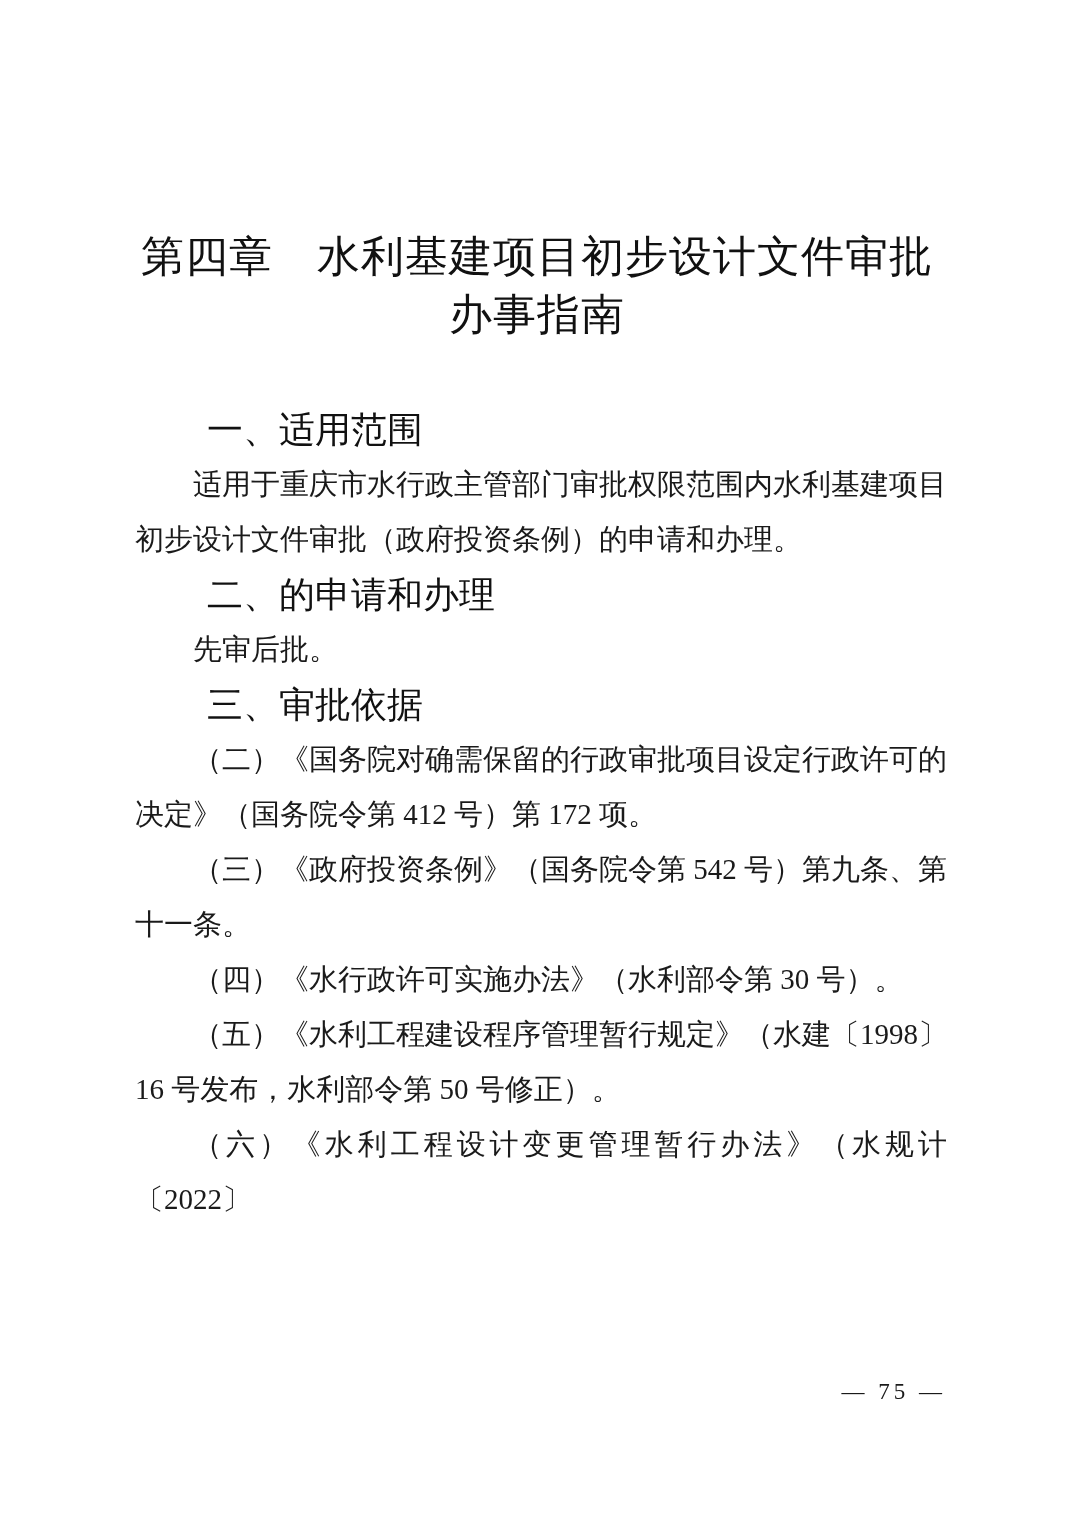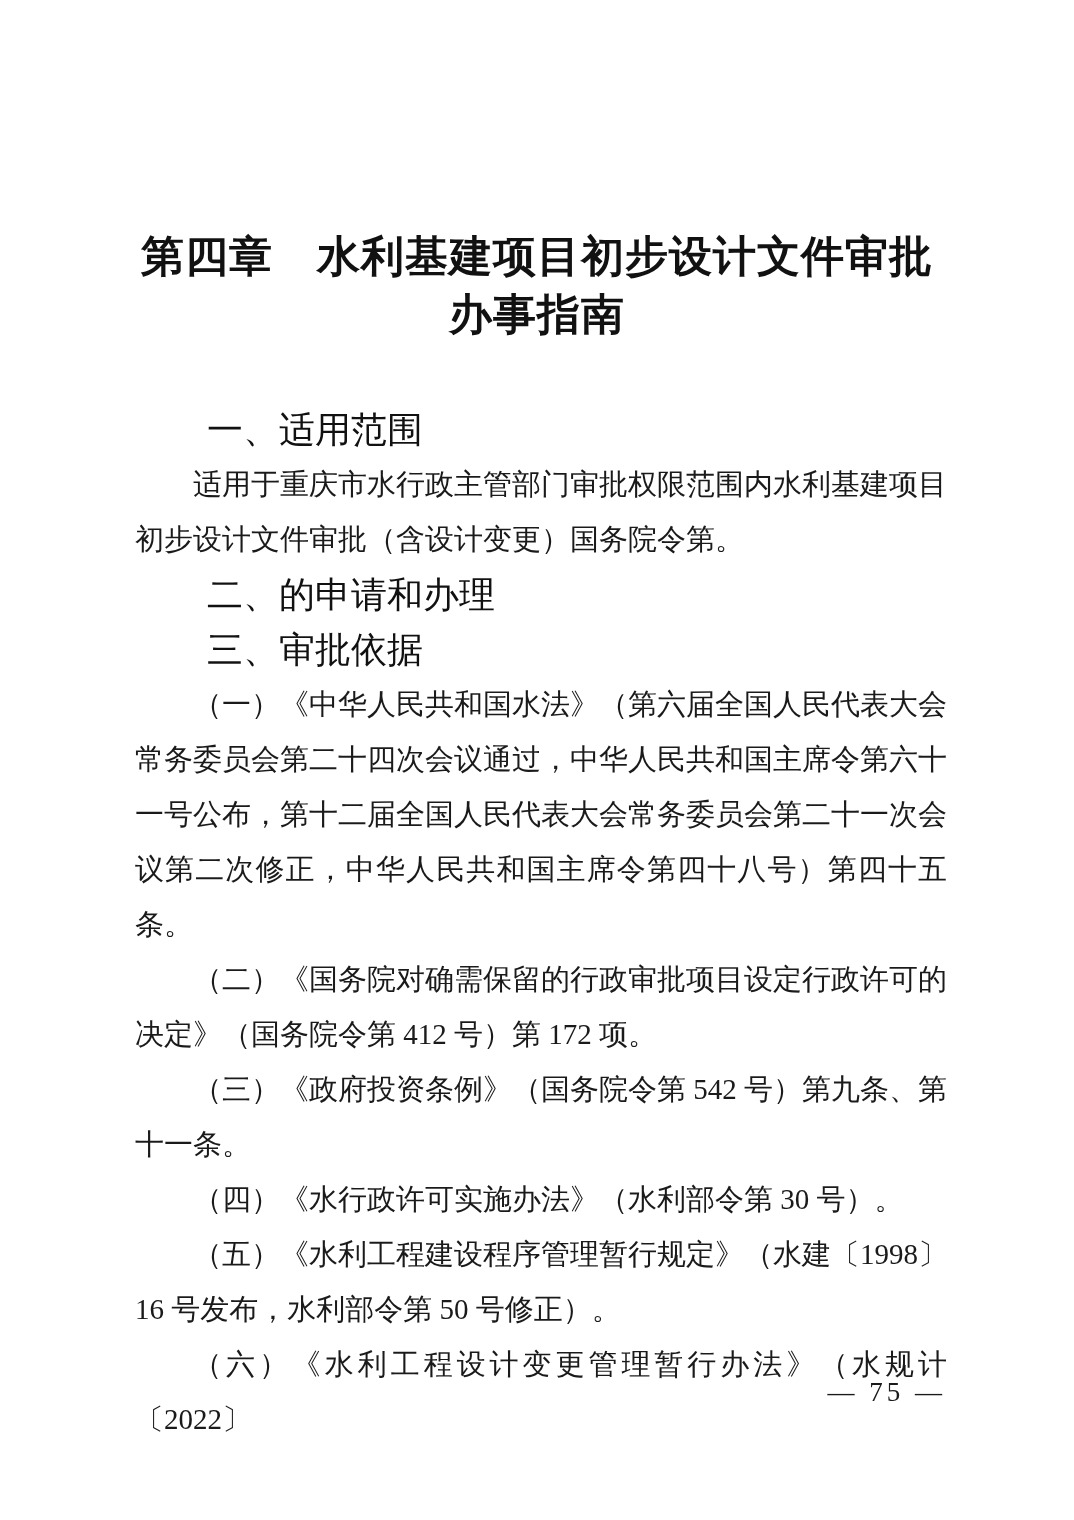--- a/index.html
+++ b/index.html
@@ -15,21 +15,21 @@
     overflow: hidden;
     color: #1a1a1a;
   }
   .doc-title {
     position: absolute;
     top: 228px;
     left: 0;
     width: 1074px;
     text-align: center;
     font-family: "Liberation Serif", "DejaVu Serif", serif;
-    font-weight: bold;
+    font-weight: normal;
     font-size: 43px;
     line-height: 58px;
     letter-spacing: 1px;
     color: #111111;
   }
   .doc-body {
     position: absolute;
     top: 402px;
     left: 135px;
     width: 812px;
@@ -52,45 +52,45 @@
     text-indent: 2em;
     text-align: justify;
     text-align-last: left;
     color: #1a1a1a;
   }
   .page-number {
     position: absolute;
     top: 1372px;
     right: 128px;
     font-family: "Liberation Serif", "DejaVu Serif", serif;
-    font-size: 27px;
+    font-size: 23px;
     line-height: 40px;
     letter-spacing: 4px;
     color: #1a1a1a;
   }
 </style>
 </head>
 <body>
 
 <div class="page">
 
   <div class="doc-title">
     <div>第四章　水利基建项目初步设计文件审批</div>
     <div>办事指南</div>
   </div>
 
   <div class="doc-body">
 
     <h2 class="sec-heading">一、适用范围</h2>
-    <p class="para">适用于重庆市水行政主管部门审批权限范围内水利基建项目初步设计文件审批（含设计变更）国务院令第。</p>
+    <p class="para">适用于重庆市水行政主管部门审批权限范围内水利基建项目初步设计文件审批（政府投资条例）的申请和办理。</p>
 
     <h2 class="sec-heading">二、的申请和办理</h2>
+    <p class="para">先审后批。</p>
 
     <h2 class="sec-heading">三、审批依据</h2>
-    <p class="para">（一）《中华人民共和国水法》（第六届全国人民代表大会常务委员会第二十四次会议通过，中华人民共和国主席令第六十一号公布，第十二届全国人民代表大会常务委员会第二十一次会议第二次修正，中华人民共和国主席令第四十八号）第四十五条。</p>
     <p class="para">（二）《国务院对确需保留的行政审批项目设定行政许可的决定》（国务院令第 412 号）第 172 项。</p>
     <p class="para">（三）《政府投资条例》（国务院令第 542 号）第九条、第十一条。</p>
     <p class="para">（四）《水行政许可实施办法》（水利部令第 30 号）。</p>
     <p class="para">（五）《水利工程建设程序管理暂行规定》（水建〔1998〕16 号发布，水利部令第 50 号修正）。</p>
     <p class="para">（六）《水利工程设计变更管理暂行办法》（水规计〔2022〕</p>
 
   </div>
 
   <div class="page-number">— 75 —</div>
 

